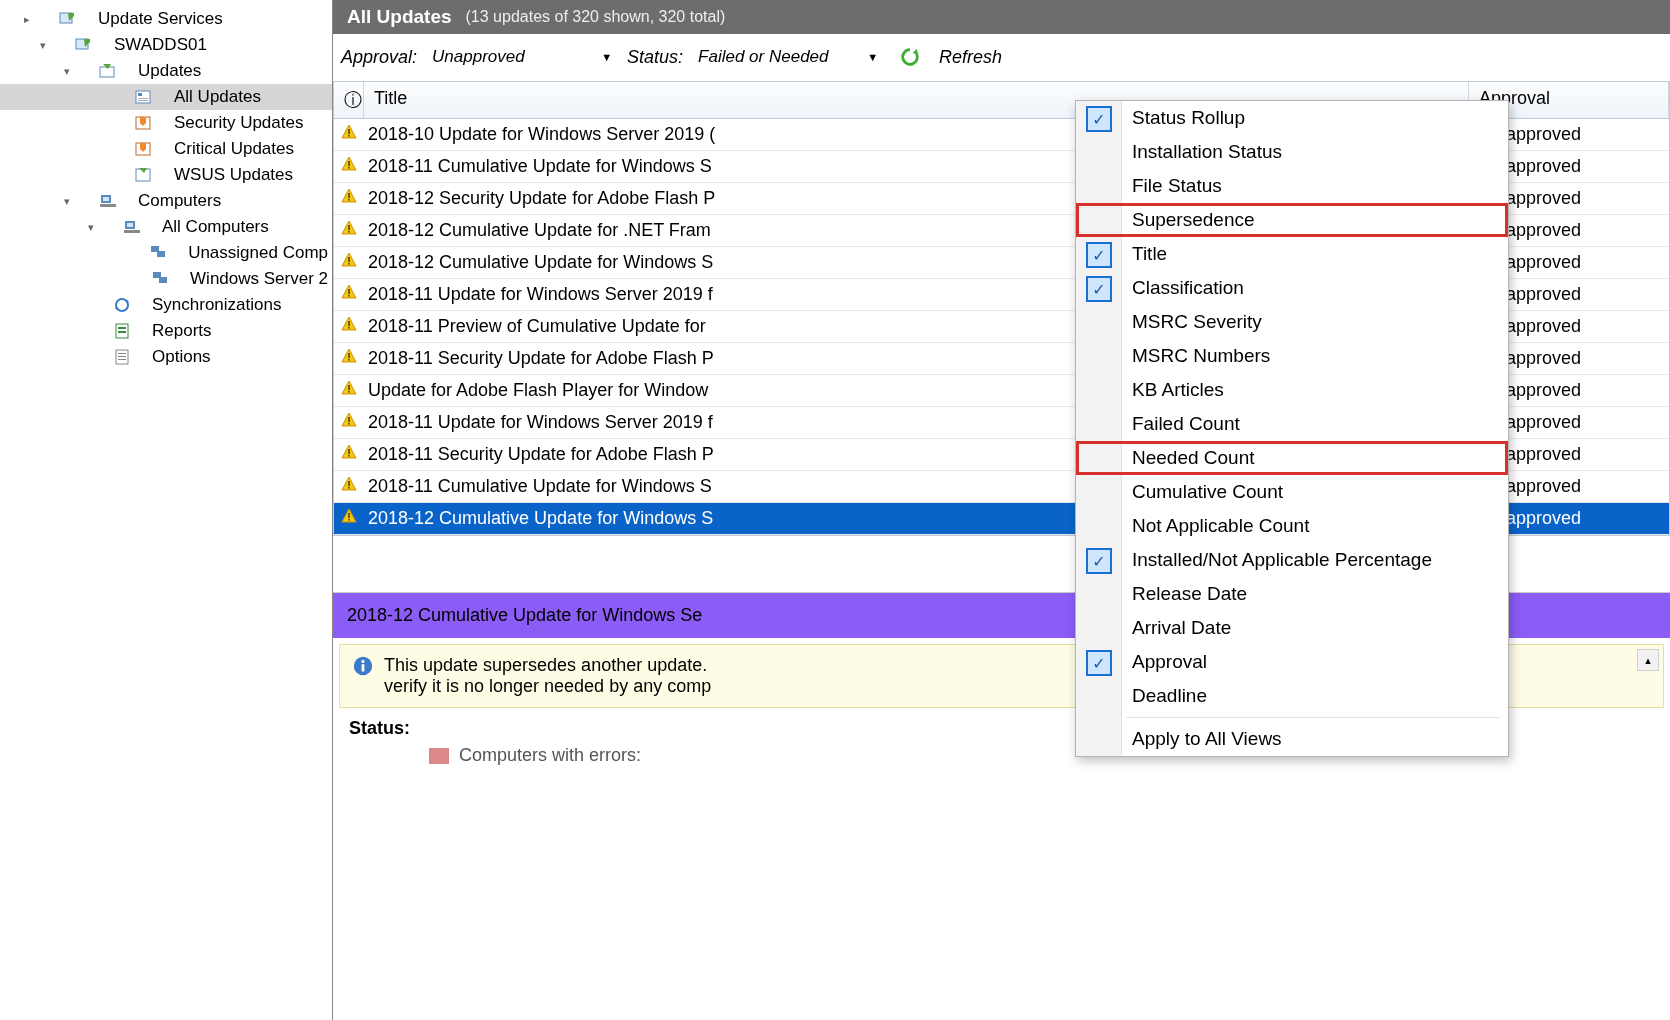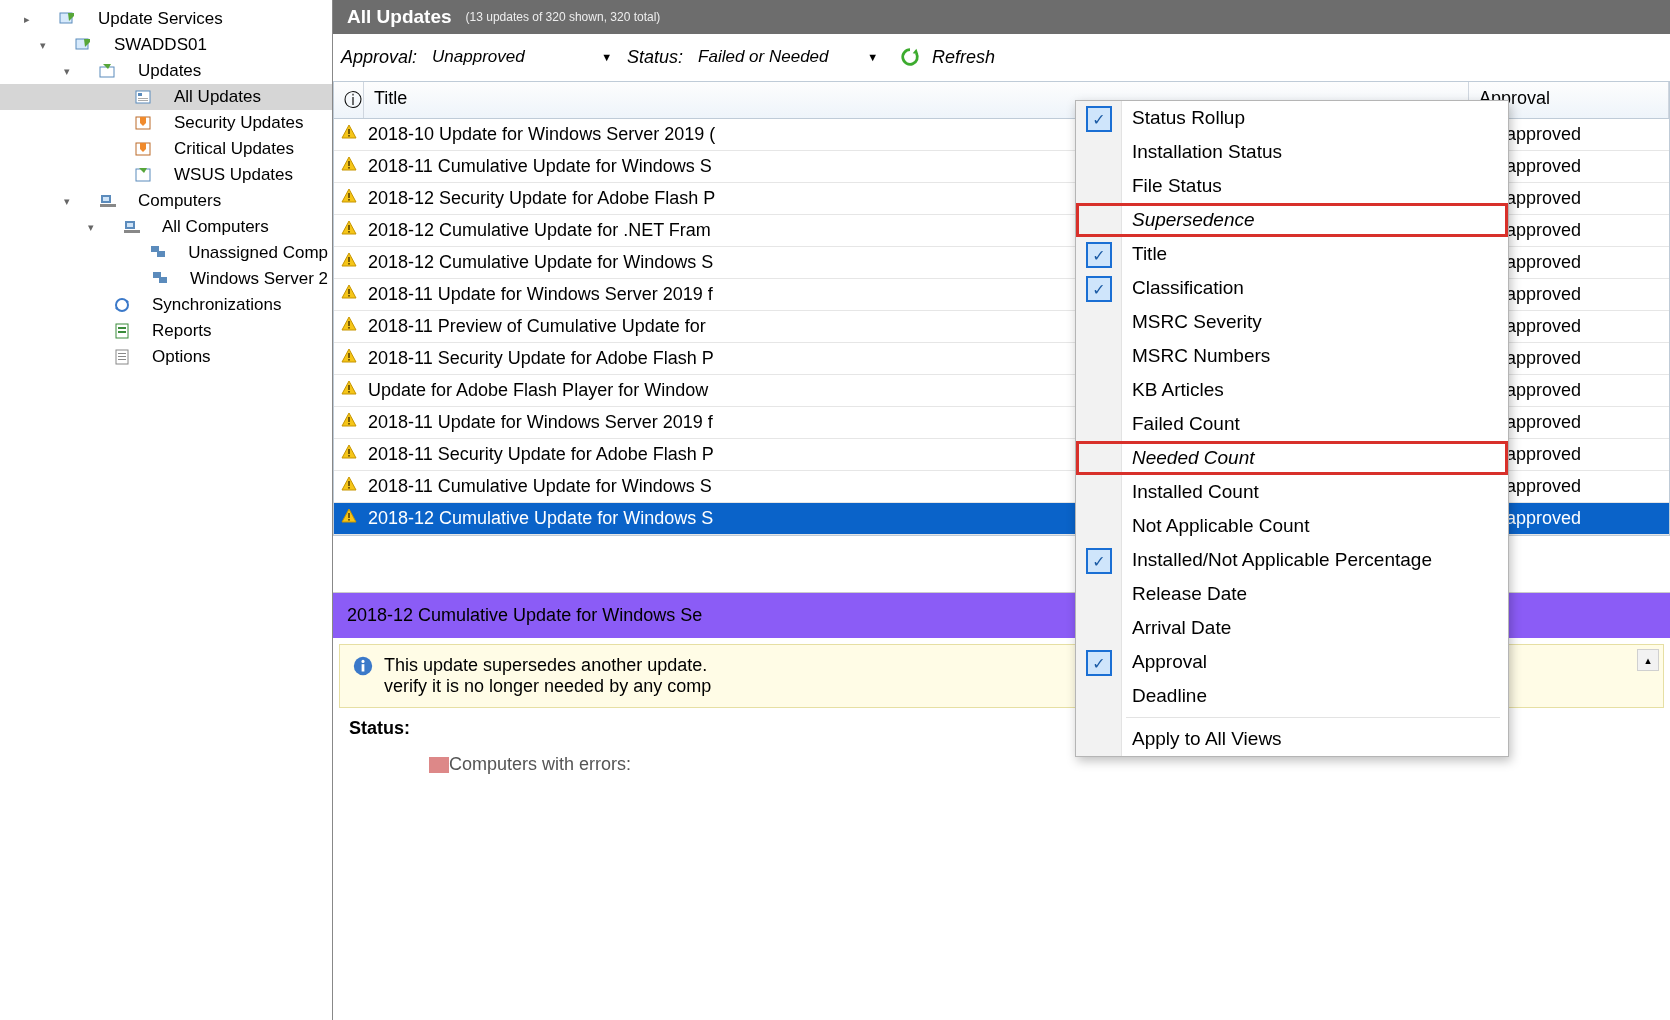--- a/index.html
+++ b/index.html
@@ -20,27 +20,27 @@
 
 
 .ic-root svg, .ic-server svg, .ic-updates svg, .ic-all svg, .ic-crit svg, .ic-sec svg, .ic-wsus svg,
 .ic-computers svg, .ic-allcomp svg, .ic-group svg, .ic-downstream svg, .ic-sync svg, .ic-reports svg, .ic-options svg
 { width: 18px; height: 18px; }
 
 
 .main { flex: 1; display: flex; flex-direction: column; position: relative; }
 .header-bar { background: #6d6d6d; color: #fff; display: flex; align-items: center; gap: 14px; padding: 6px 14px; font-size: 19px; }
 .header-title { font-weight: 600; }
-.header-count { font-weight: 400; font-size: 12px; color: #eee; }
+.header-count { font-weight: 400; font-size: 16px; color: #eee; }
 
 .filter-bar { display: flex; align-items: center; gap: 10px; padding: 10px 8px; border-bottom: 1px solid transparent; font-style: italic; }
 .filter-label { font-size: 18px; }
 .combo { display: flex; align-items: center; gap: 8px; border: 1px solid transparent; padding: 2px 4px; min-width: 190px; justify-content: space-between; }
 .combo .caret { font-size: 11px; }
-.refresh-btn { display: flex; align-items: center; gap: 11px; margin-left: 6px; font-size: 18px; cursor: pointer; }
+.refresh-btn { display: flex; align-items: center; gap: 18px; margin-left: 6px; font-size: 18px; cursor: pointer; }
 .refresh-ic { width: 22px; height: 22px; }
 
 
 .grid-head { display: flex; background: linear-gradient(#fdfdfd,#eef4fa); border: 1px solid #bfcbd7; }
 .grid-head .col { border-right: 1px solid #cfd6df; padding: 6px 10px; font-size: 18px; }
 .col-icon { width: 30px; text-align: center; }
 .col-title { flex: 1; }
 .col-approval { width: 200px; }
 
 .grid-body { border-left: 1px solid #bfcbd7; border-right: 1px solid #bfcbd7; border-bottom: 1px solid #bfcbd7; }
@@ -49,29 +49,29 @@
 .row .col-title { flex: 1; padding-left: 4px; white-space: nowrap; overflow: hidden; }
 .row .col-approval { width: 200px; padding-left: 4px; white-space: nowrap; overflow: hidden; }
 .row.selected { background: #0a63c9; color: #fff; }
 .grid-filler { height: 56px; }
 
 .detail-title { border-top: 1px solid #ccc; padding: 12px 14px; font-size: 18px; background: #8b5cf6; }
 .info-banner { margin: 6px 6px 0 6px; background: #fffce6; border: 1px solid #e6dfa3; display: flex; gap: 10px; padding: 10px 12px; font-size: 18px; position: relative; }
 .info-banner .info-ic { width: 22px; height: 22px; flex-shrink: 0; }
 .info-banner .scroll-btn { position: absolute; right: 4px; top: 4px; width: 22px; height: 22px; background: #f2f2f2; border: 1px solid #d0d0d0; display: flex; align-items: center; justify-content: center; font-size: 11px; }
 .status-block { padding: 10px 16px 0 16px; font-size: 18px; }
-.status-row2 { display: flex; align-items: center; margin-top: 15px; margin-left: 80px; color: #555; }
+.status-row2 { display: flex; align-items: center; gap: 10px; margin-top: 6px; margin-left: 80px; color: #555; }
 .status-swatch { width: 20px; height: 16px; background: #d88; }
 
 
 .context-menu { position: absolute; left: 742px; top: 100px; width: 434px; background: #fff; border: 1px solid #b5b5b5; box-shadow: 2px 4px 10px rgba(0,0,0,.25); z-index: 50; }
 .cm-gutter { position: absolute; left: 0; top: 0; bottom: 0; width: 46px; background: #f2f2f2; border-right: 1px solid #e3e3e3; }
 .cm-item { position: relative; display: flex; align-items: center; padding: 6px 14px 6px 56px; font-size: 19px; cursor: default; }
 .cm-check { position: absolute; left: 10px; top: 5px; width: 26px; height: 26px; border: 2px solid #1a6fd4; background: #cfe5fb; display: flex; align-items: center; justify-content: center; font-size: 16px; color: #1a5aa4; }
-.cm-item.highlighted { outline: 3px solid #d8302a; outline-offset: -3px; font-style: italic; }
+.cm-item.highlighted { outline: 3px solid #d8302a; outline-offset: -3px; }
 .cm-sep { height: 1px; background: #e3e3e3; margin: 4px 8px 4px 50px; }
 
 .bottom-border { border-top: 1px solid #ccc; }
 </style>
 </head>
 <body>
 
 <div class="app">
 
   <div class="tree">
@@ -471,21 +471,21 @@
         <div class="cm-item">
           <span>KB Articles</span>
         </div>
         <div class="cm-item">
           <span>Failed Count</span>
         </div>
         <div class="cm-item highlighted">
           <span>Needed Count</span>
         </div>
         <div class="cm-item">
-          <span>Installed Count</span>
+          <span>Cumulative Count</span>
         </div>
         <div class="cm-item">
           <span>Not Applicable Count</span>
         </div>
         <div class="cm-item">
           <div class="cm-check">✓</div>
           <span>Installed/Not Applicable Percentage</span>
         </div>
         <div class="cm-item">
           <span>Release Date</span>

